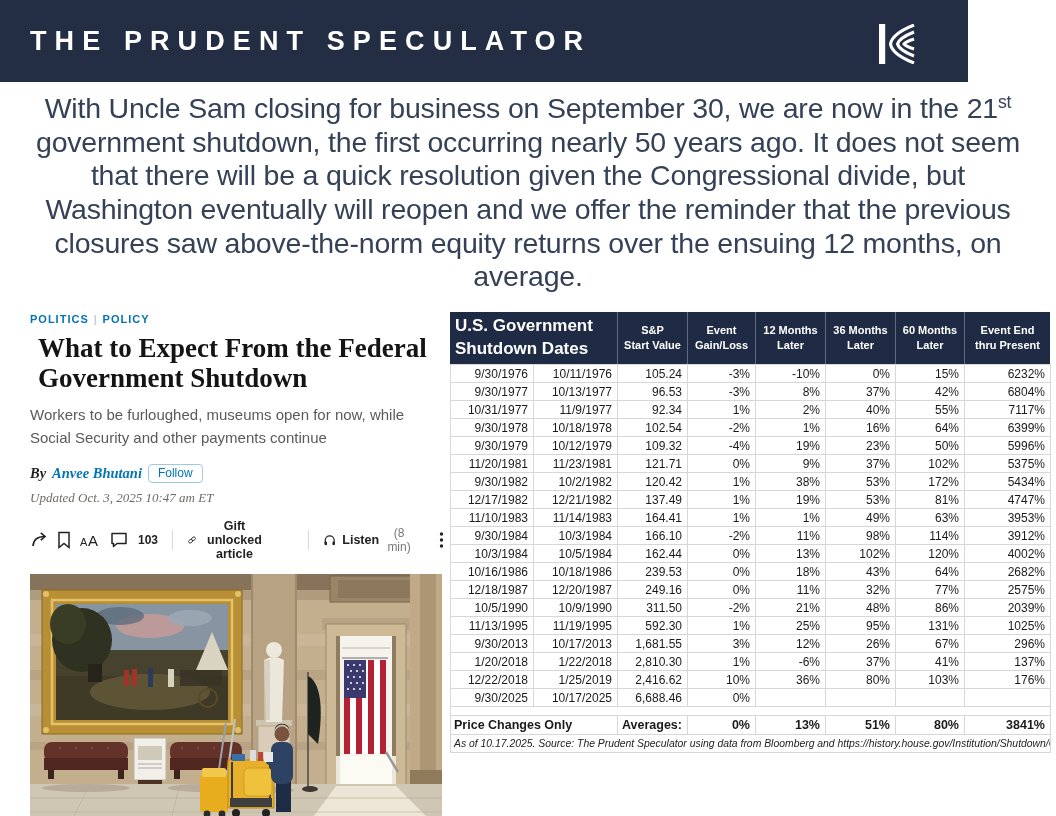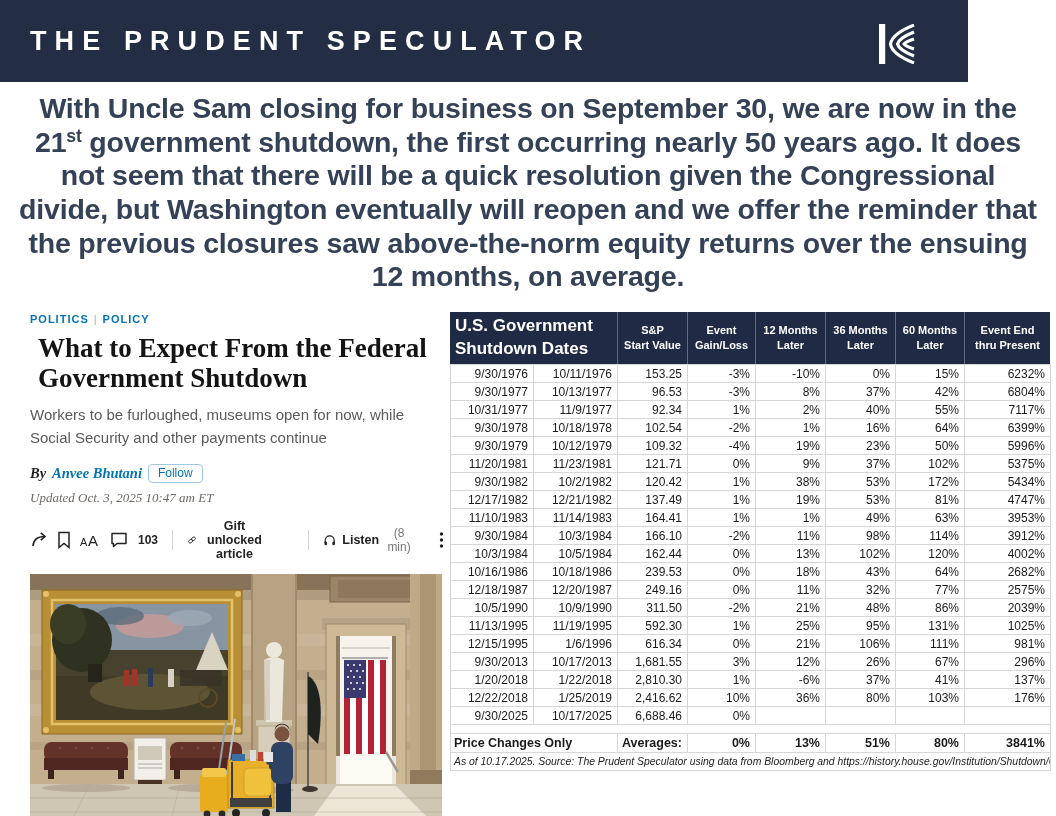--- a/index.html
+++ b/index.html
@@ -8,21 +8,21 @@
 
   
   .masthead{position:absolute;left:0;top:0;width:968px;height:82px;background:#232e45;
             display:flex;align-items:center;}
   .masthead-title{color:#fff;font-size:27px;font-weight:800;letter-spacing:0.30em;
                   padding-left:30px;white-space:nowrap;}
   .masthead-logo{position:absolute;right:52px;top:24px;width:38px;height:40px;}
 
   
   .intro{position:absolute;left:18px;top:92px;width:1020px;margin:0;text-align:center;
-         color:#344156;font-size:28.5px;line-height:1.18;font-weight:700;letter-spacing:-0.2px;}
+         color:#344156;font-size:28.5px;line-height:1.18;font-weight:400;letter-spacing:-0.2px;}
   .intro sup{font-size:62%;vertical-align:super;line-height:0;}
 
   
   .article{position:absolute;left:30px;top:313px;width:414px;}
   .kicker{font-size:11px;font-weight:700;letter-spacing:1px;color:#0274b6;}
   .kicker .kdiv{color:#b0b0b0;font-weight:400;padding:0 5px;}
   .kicker a{color:#0274b6;text-decoration:none;cursor:pointer;}
   .headline{margin:9px 0 0 8px;width:396px;font-family:"Liberation Serif",serif;font-weight:700;
             font-size:27px;line-height:1.1;color:#141414;}
   .subhead{margin:11px 0 0 0;width:402px;font-size:15px;line-height:1.5;color:#5a5a5a;}
@@ -347,21 +347,21 @@
           <col style="width:68px">
         <col style="width:70px">
           <col style="width:70px">
           <col style="width:69px">
           <col style="width:86px">
       </colgroup>
       <tbody id="shutdown-tbody">
           <tr>
             <td>9/30/1976</td>
             <td>10/11/1976</td>
-            <td>153.25</td>
+            <td>105.24</td>
             <td>-3%</td>
             <td>-10%</td>
             <td>0%</td>
             <td>15%</td>
             <td>6232%</td>
           </tr>
           <tr>
             <td>9/30/1977</td>
             <td>10/13/1977</td>
             <td>96.53</td>
@@ -493,30 +493,20 @@
           </tr>
           <tr>
             <td>11/13/1995</td>
             <td>11/19/1995</td>
             <td>592.30</td>
             <td>1%</td>
             <td>25%</td>
             <td>95%</td>
             <td>131%</td>
             <td>1025%</td>
-          </tr>
-          <tr>
-            <td>12/15/1995</td>
-            <td>1/6/1996</td>
-            <td>616.34</td>
-            <td>0%</td>
-            <td>21%</td>
-            <td>106%</td>
-            <td>111%</td>
-            <td>981%</td>
           </tr>
           <tr>
             <td>9/30/2013</td>
             <td>10/17/2013</td>
             <td>1,681.55</td>
             <td>3%</td>
             <td>12%</td>
             <td>26%</td>
             <td>67%</td>
             <td>296%</td>

